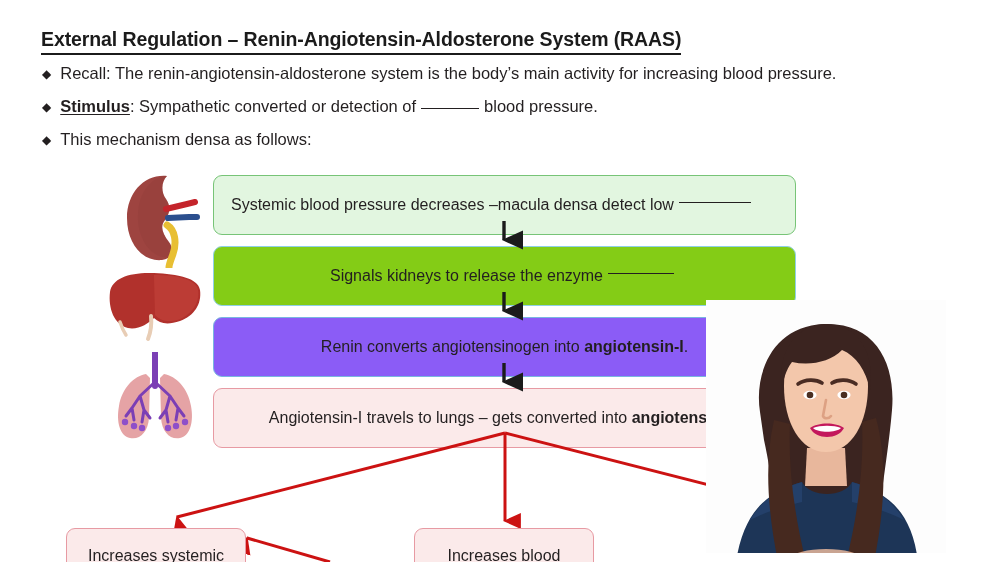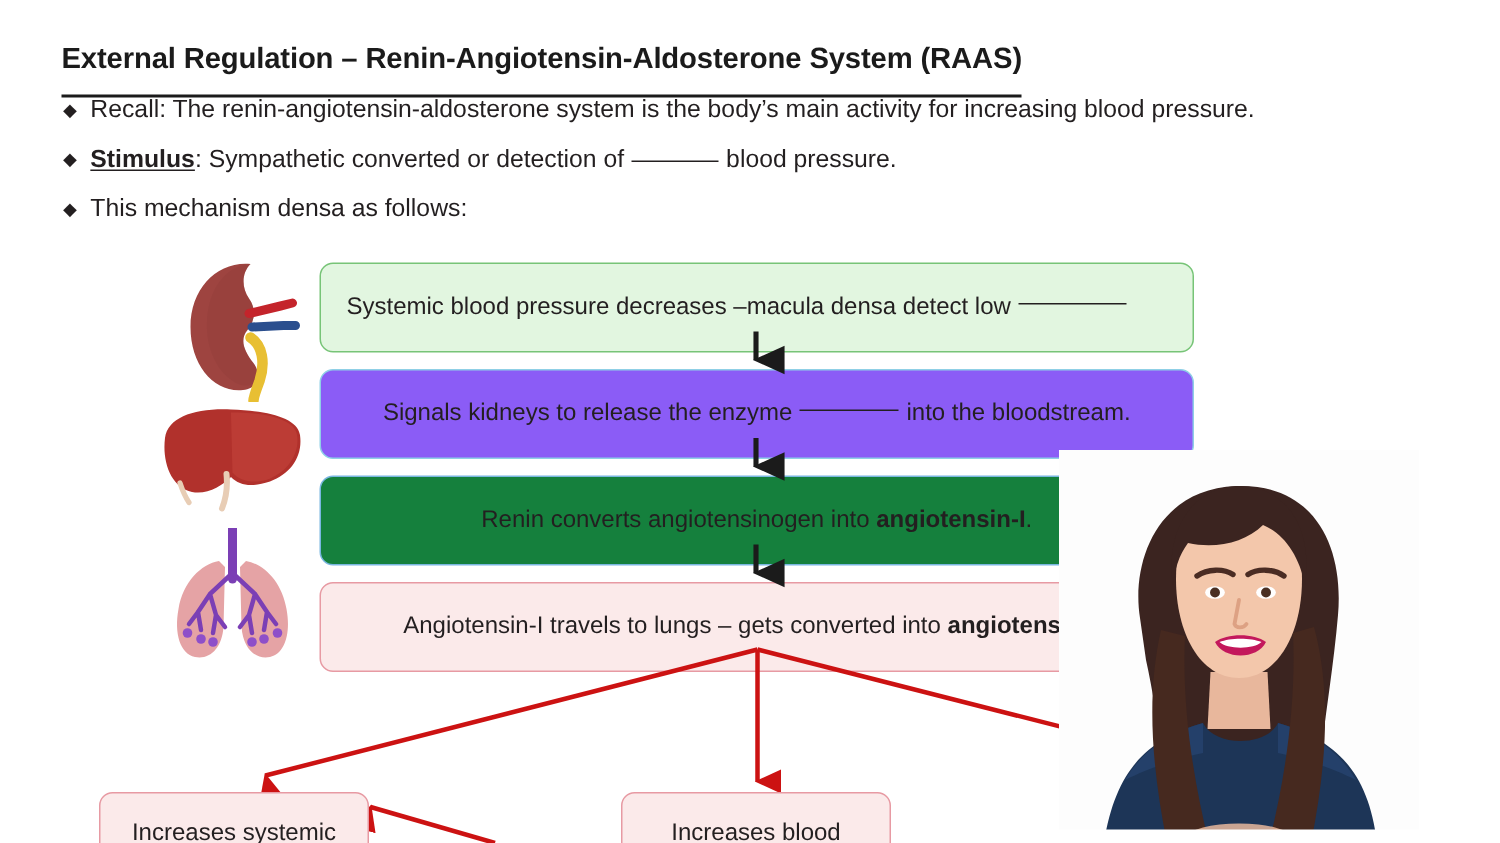--- a/index.html
+++ b/index.html
@@ -19,21 +19,21 @@
   
   #slide-title {
     position: absolute;
     left: 41px;
     top: 28px;
     font-size: 19.5px;
     font-weight: bold;
     letter-spacing: -0.1px;
     color: #1b1b1b;
     border-bottom: 2px solid #1b1b1b;
-    padding-bottom: 12px;
+    padding-bottom: 2px;
     white-space: nowrap;
   }
 
   
   .bullet {
     position: absolute;
     left: 42px;
     font-size: 16.5px;
     color: #231f20;
     white-space: nowrap;
@@ -77,27 +77,27 @@
   }
   #box-1 {
     top: 175px;
     background: #e2f6e0;
     border: 1.6px solid #77c477;
     justify-content: flex-start;
     padding-left: 17px;
   }
   #box-2 {
     top: 246px;
-    background: #8b5cf6;
+    background: #84cc16;
     border: 1.6px solid #8fd0e6;
     justify-content: center;
   }
   #box-3 {
     top: 317px;
-    background: #15803d;
+    background: #8b5cf6;
     border: 1.6px solid #79b6e0;
     justify-content: center;
   }
   #box-4 {
     top: 388px;
     background: #fbeaea;
     border: 1.6px solid #e79aa3;
     justify-content: center;
   }
   .blank-box {
@@ -219,21 +219,20 @@
 </svg>
 
 <div class="flow-box" id="box-1">
   <span>Systemic blood pressure decreases –macula densa detect low</span>
     <span class="blank-box"></span>
 </div>
 
 <div class="flow-box" id="box-2">
   <span>Signals kidneys to release the enzyme</span>
     <span class="blank-box narrow"></span>
-    <span>into the bloodstream.</span>
 </div>
 
 <div class="flow-box" id="box-3">
   <span><span>Renin converts angiotensinogen into </span><span class="bold">angiotensin-I</span><span>.</span></span>
 </div>
 
 <div class="flow-box" id="box-4">
   <span><span>Angiotensin-I travels to lungs – gets converted into </span><span class="bold">angiotensin-II</span><span>.</span></span>
 </div>
 

